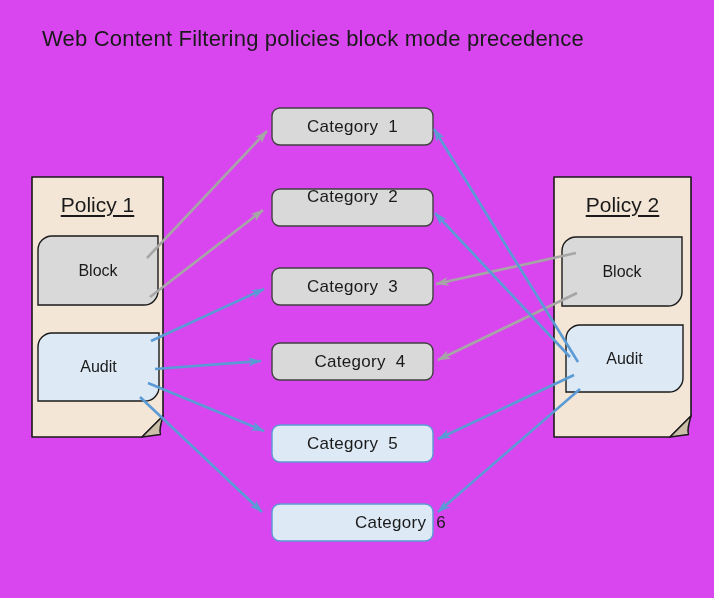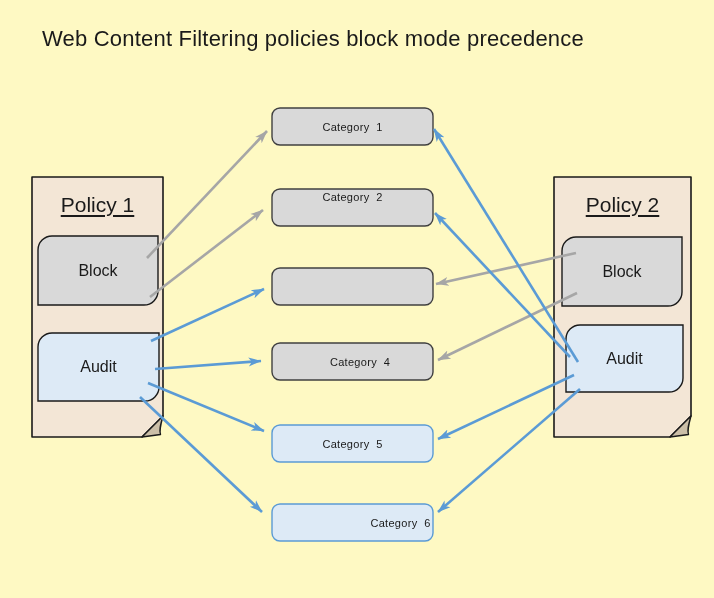--- a/index.html
+++ b/index.html
@@ -1,26 +1,26 @@
 <!DOCTYPE html>
 <html><head>
 <meta charset="utf-8">
 <style>
   html,body{margin:0;padding:0;background:#ffffff;}
   #stage{
-    position:relative;width:714px;height:598px;background:#fef9c3;
+    position:relative;width:714px;height:598px;background:#d946ef;
     font-family:"Liberation Sans", sans-serif;color:#1a1a1a;overflow:hidden;text-align:right;
   }
   #diagram-svg{position:absolute;left:0;top:0;}
   .lbl{position:absolute;display:flex;align-items:center;justify-content:center;
        white-space:pre;pointer-events:none;}
   .title{font-size:22px;letter-spacing:0.2px;}
   .policy-name{font-size:21px;text-decoration:underline;text-underline-offset:3px;}
   .mode-label{font-size:16px;}
-  .cat-label{font-size:11px;letter-spacing:0.3px;}
+  .cat-label{font-size:17px;letter-spacing:0.3px;}
 </style>
 </head>
 <body>
 
 <div id="stage">
 
   <svg id="diagram-svg" width="714" height="598" viewBox="0 0 714 598">
     <defs>
       <marker id="arrow-gray" markerUnits="userSpaceOnUse" markerWidth="15" markerHeight="12" refX="12.5" refY="5.5" orient="auto">
         <path d="M0,1 L13,5.5 L0,10 L3.4,5.5 Z" fill="#A6A6A6"></path>
@@ -77,17 +77,18 @@
   <div class="lbl policy-name" style="left:32px;top:190px;width:131px;height:30px;">Policy 1</div>
   <div class="lbl policy-name" style="left:554px;top:190px;width:137px;height:30px;">Policy 2</div>
 
   <div class="lbl mode-label" style="left:38px;top:236px;width:120px;height:69px;">Block</div>
   <div class="lbl mode-label" style="left:38px;top:333px;width:121px;height:68px;">Audit</div>
   <div class="lbl mode-label" style="left:562px;top:237px;width:120px;height:69px;">Block</div>
   <div class="lbl mode-label" style="left:566px;top:325px;width:117px;height:67px;">Audit</div>
 
   <div class="lbl cat-label" style="left:272px;top:108px;width:161px;height:37px;">Category  1</div>
   <div class="lbl cat-label" style="left:272px;top:178px;width:161px;height:37px;">Category  2</div>
+  <div class="lbl cat-label" style="left:272px;top:268px;width:161px;height:37px;">Category  3</div>
   <div class="lbl cat-label" style="left:272px;top:343px;width:176px;height:37px;">Category  4</div>
   <div class="lbl cat-label" style="left:272px;top:425px;width:161px;height:37px;">Category  5</div>
   <div class="lbl cat-label" style="left:272px;top:504px;width:161px;height:37px;padding-left:48px;">Category  6</div>
 
 </div>
 
 </body></html>

